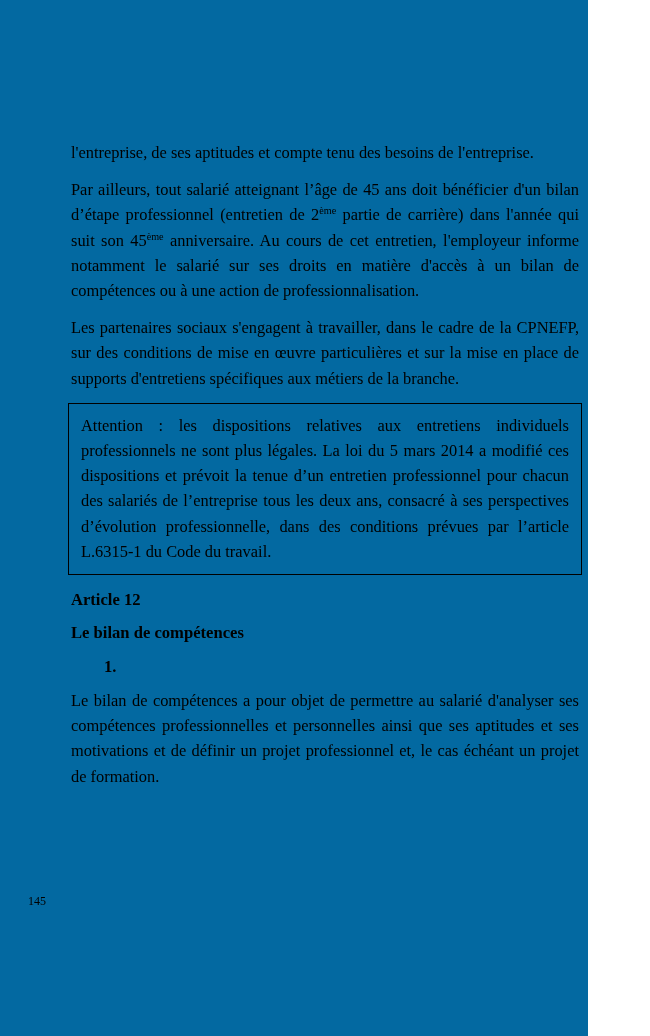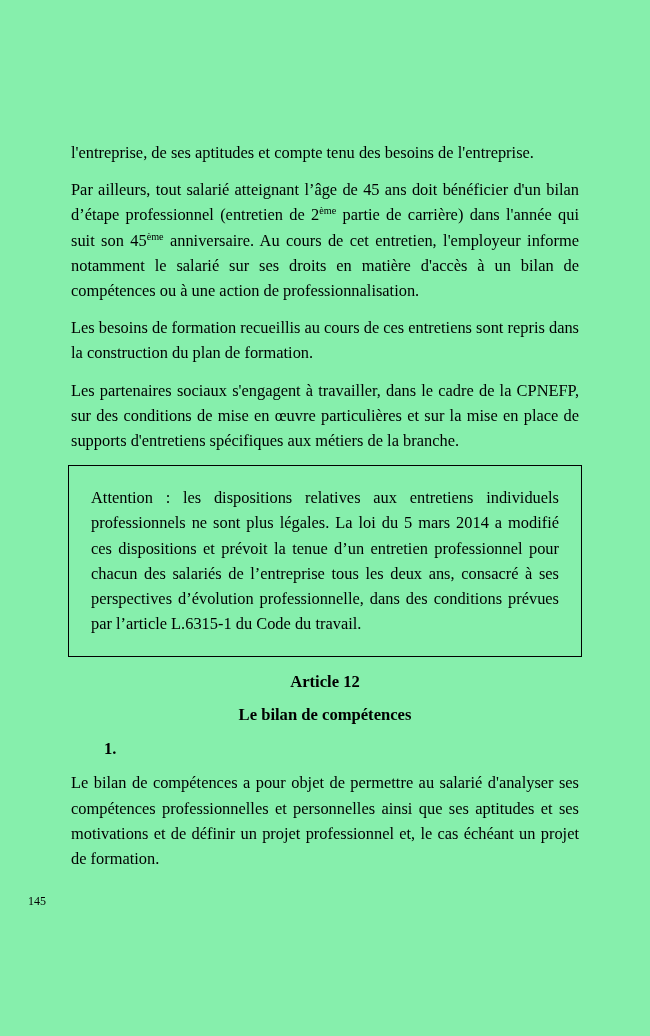--- a/index.html
+++ b/index.html
@@ -12,23 +12,23 @@
     height: 1036px;
     position: relative;
     font-family: "Liberation Serif", "DejaVu Serif", serif;
     color: #000000;
     -webkit-font-smoothing: antialiased;
   }
   .page {
     position: absolute;
     left: 0;
     top: 0;
-    width: 650px;
+    width: 588px;
     height: 1036px;
-    background: #86efac;
+    background: #0369a1;
     overflow: hidden;
   }
   .content {
     position: absolute;
     left: 71px;
     top: 140px;
     width: 508px;
   }
   p.body-par {
     margin: 0 0 12px 0;
@@ -47,28 +47,28 @@
     line-height: 0;
   }
   .attention-box {
     box-sizing: border-box;
     border: 1.3px solid #000000;
     padding: 6px 9px 7px 9px;
     margin: 10px 0 0 -3px;
     width: 514px;
   }
   .attention-box p {
-    margin: 13px;
+    margin: 3px;
     font-size: 16.4px;
     line-height: 25.2px;
     text-align: justify;
     text-justify: inter-word;
   }
   .heading-center {
-    text-align: center;
+    text-align: left;
     font-weight: bold;
     font-size: 16.6px;
     line-height: 22px;
   }
   .article-heading {
     margin: 14px 0 0 0;
   }
   .subtitle-heading {
     margin: 11px 0 0 0;
     font-family: Liberation Serif, serif;
@@ -103,21 +103,20 @@
 <body>
 
 <div class="page">
 
   <div class="content">
 
     <p class="body-par">l'entreprise, de ses aptitudes et compte tenu des besoins de l'entreprise.</p>
 
     <p class="body-par"><span>Par ailleurs, tout salarié atteignant l’âge de 45 ans doit bénéficier d'un bilan d’étape professionnel (entretien de 2</span><sup>ème</sup><span> partie de carrière) dans l'année qui suit son 45</span><sup>ème</sup><span> anniversaire. Au cours de cet entretien, l'employeur informe notamment le salarié sur ses droits en matière d'accès à un bilan de compétences ou à une action de professionnalisation.</span></p>
 
-    <p class="body-par">Les besoins de formation recueillis au cours de ces entretiens sont repris dans la construction du plan de formation.</p>
 
     <p class="body-par">Les partenaires sociaux s'engagent à travailler, dans le cadre de la CPNEFP, sur des conditions de mise en œuvre particulières et sur la mise en place de supports d'entretiens spécifiques aux métiers de la branche.</p>
 
     <div class="attention-box">
       <p>Attention : les dispositions relatives aux entretiens individuels professionnels ne sont plus légales. La loi du 5 mars 2014 a modifié ces dispositions et prévoit la tenue d’un entretien professionnel pour chacun des salariés de l’entreprise tous les deux ans, consacré à ses perspectives d’évolution professionnelle, dans des conditions prévues par l’article L.6315-1 du Code du travail.</p>
     </div>
 
     <div class="heading-center article-heading">Article 12</div>
 
     <div class="heading-center subtitle-heading">Le bilan de compétences</div>

